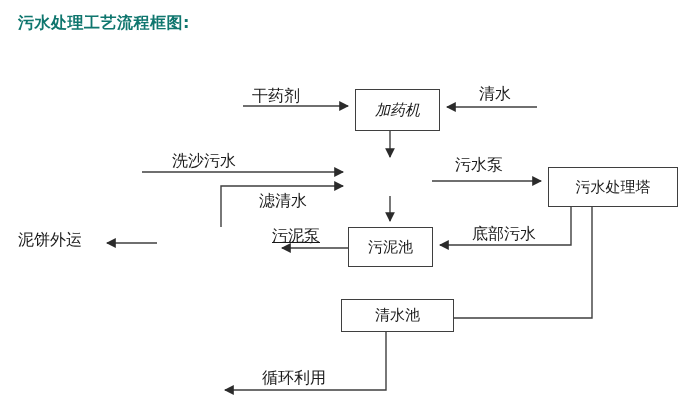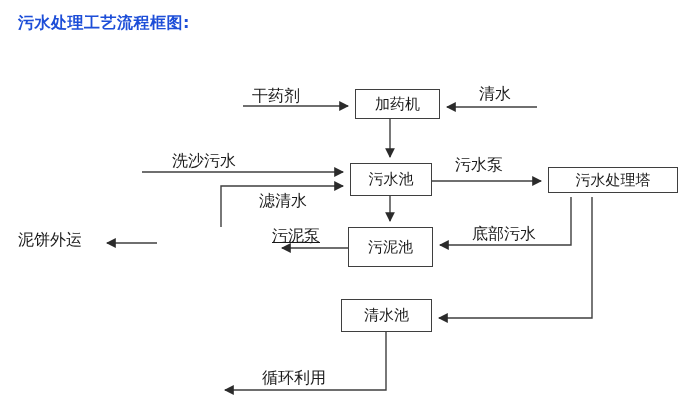--- a/index.html
+++ b/index.html
@@ -21,21 +21,21 @@
     left: 0; top: 0;
     width: 700px; height: 420px;
   }
   .title {
     position: absolute;
     left: 18px;
     top: 13px;
     font-size: 16px;
     font-weight: bold;
     letter-spacing: 0.5px;
-    color: #1d4ed8;
+    color: #0f766e;
     white-space: nowrap;
   }
   .node {
     position: absolute;
     border: 1.5px solid #3f3f3f;
     background: #ffffff;
     display: flex;
     align-items: center;
     justify-content: center;
     font-size: 15px;
@@ -72,25 +72,24 @@
       <path d="M432,181 H541" marker-end="url(#arrow)"></path>
       <path d="M390,196 V221" marker-end="url(#arrow)"></path>
       <path d="M348,248 H282" marker-end="url(#arrow)"></path>
       <path d="M157,243 H107" marker-end="url(#arrow)"></path>
       <path d="M571,197 V245 H440" marker-end="url(#arrow)"></path>
       <path d="M592,197 V318 H439" marker-end="url(#arrow)"></path>
       <path d="M386,332 V390 H225" marker-end="url(#arrow)"></path>
     </g>
   </svg>
 
-  <div class="node" style="left:355px; top:89px;  width:85px;  height:30px;">加药机</div>
-  <div class="node" style="left:350px; top:163px; width:82px;  height:33px;">污水池</div>
-  <div class="node" style="left:548px; top:167px; width:130px; height:26px;">污水处理塔</div>
+  <div class="node" style="left:355px; top:89px;  width:85px;  height:42px;font-style:italic;">加药机</div>
+  <div class="node" style="left:548px; top:167px; width:130px; height:40px;">污水处理塔</div>
   <div class="node" style="left:348px; top:227px; width:85px;  height:40px;">污泥池</div>
-  <div class="node" style="left:341px; top:299px; width:91px;  height:33px;">清水池</div>
+  <div class="node" style="left:341px; top:299px; width:113px;  height:33px;">清水池</div>
 
   <div class="edge-label" style="left:252px; top:86px;">干药剂</div>
   <div class="edge-label" style="left:479px; top:84px;">清水</div>
   <div class="edge-label" style="left:172px; top:151px;">洗沙污水</div>
   <div class="edge-label" style="left:455px; top:155px;">污水泵</div>
   <div class="edge-label" style="left:259px; top:191px;text-align:center;">滤清水</div>
   <div class="edge-label" style="left:272px; top:226px;text-decoration:underline;">污泥泵</div>
   <div class="edge-label" style="left:472px; top:224px;">底部污水</div>
   <div class="edge-label" style="left:18px;  top:230px;">泥饼外运</div>
   <div class="edge-label" style="left:262px; top:368px;">循环利用</div>

